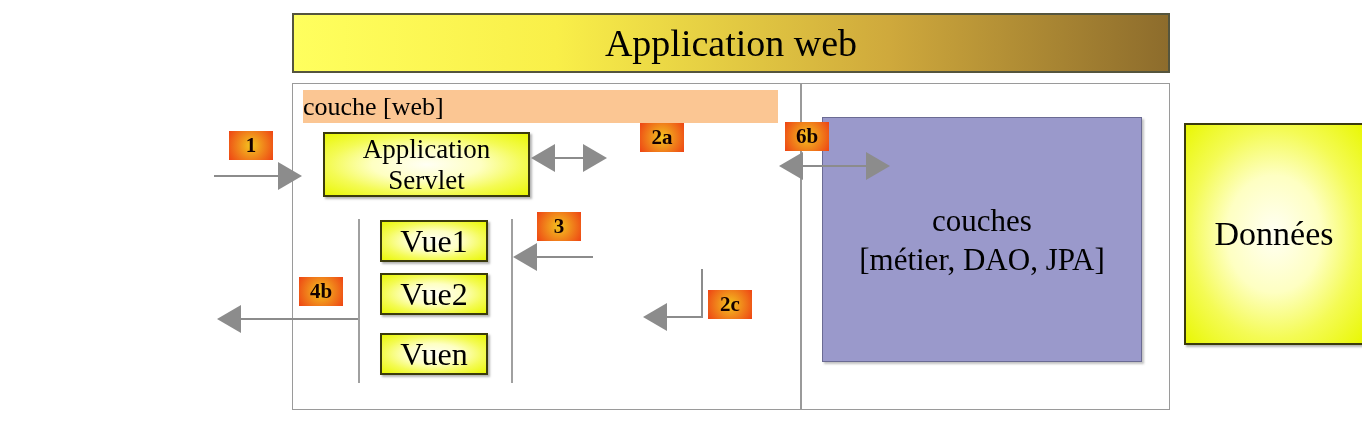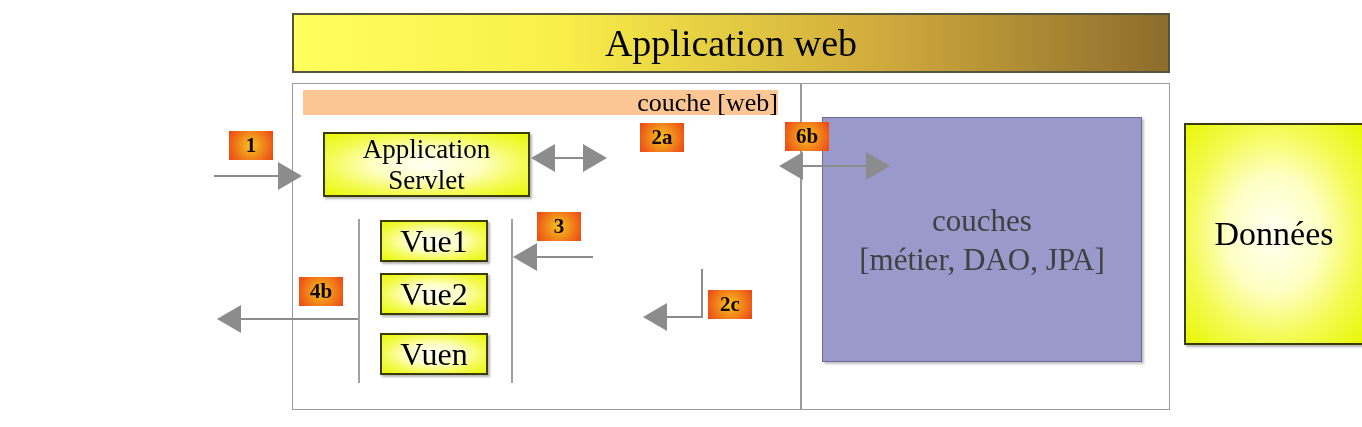--- a/index.html
+++ b/index.html
@@ -25,23 +25,23 @@
   .outer{
     left:292px;top:83px;width:878px;height:327px;
     background:#ffffff;border:1px solid #9a9a9a;
   }
   .divider{
     left:800px;top:83px;width:2px;height:327px;background:#9a9a9a;
   }
 
   
   .layerbar{
-    left:303px;top:90px;width:475px;height:25px;
+    left:303px;top:90px;width:475px;height:33px;
     background:#fbc693;
-    display:flex;align-items:center;justify-content:flex-end;
+    display:flex;align-items:center;justify-content:flex-start;
     font-size:26px;color:#000;
   }
 
   
   .ybox{
     background:radial-gradient(ellipse at center,#fffff4 0%,#feffc2 38%,#f4fb55 68%,#e9f704 100%);
     border:2px solid #3b3b0c;
     box-shadow:2px 2px 2px rgba(120,120,120,.55);
     display:flex;flex-direction:column;align-items:center;justify-content:center;
     color:#000;text-align:center;
@@ -52,21 +52,21 @@
   .vue{left:380px;width:108px;height:42px;font-size:32px;}
   .vue1{top:220px;} .vue2{top:273px;} .vuen{top:333px;}
   .modeles{left:520px;top:282px;width:122px;height:104px;font-size:31px;}
   .donnees{left:1184px;top:123px;width:180px;height:222px;font-size:34px;}
 
   
   .purple{
     left:822px;top:117px;width:320px;height:245px;
     background:#9a99cb;border:1px solid #6b6b93;
     display:flex;flex-direction:column;align-items:center;justify-content:center;
-    color:#404040;font-size:31px;line-height:39px;text-align:center;
+    color:#000000;font-size:31px;line-height:39px;text-align:center;
     box-shadow:2px 2px 2px rgba(120,120,120,.45);
   }
 
   
   .badge{
     width:44px;height:29px;
     background:radial-gradient(circle at 50% 50%,#f4c51f 0%,#f07d1a 55%,#ee4314 100%);
     display:flex;align-items:center;justify-content:center;
     font-size:21px;font-weight:bold;color:#140000;
     z-index:5;

